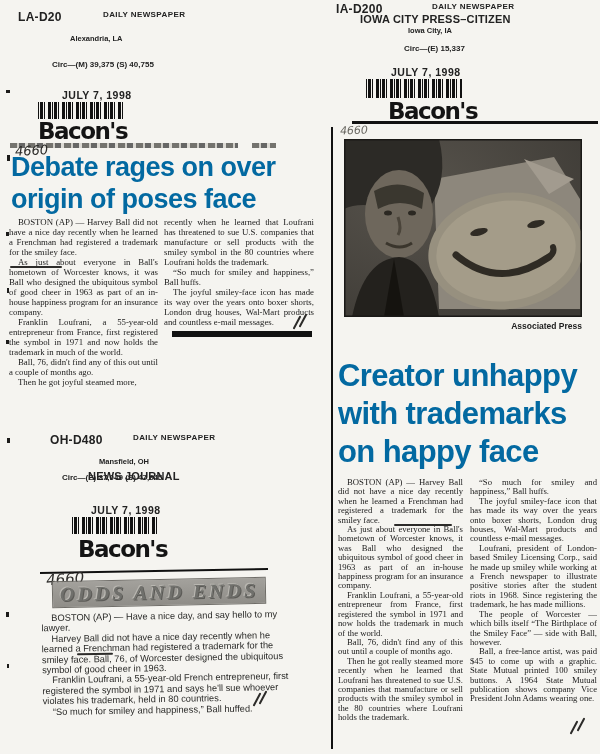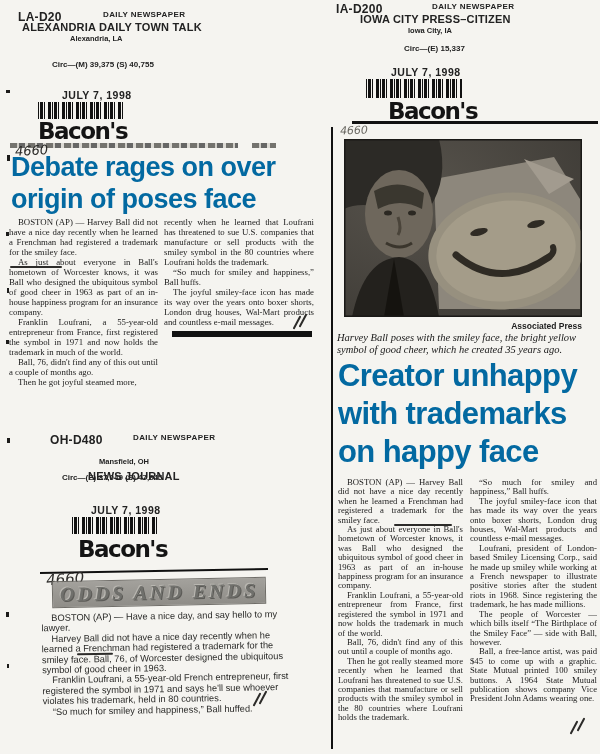--- a/index.html
+++ b/index.html
@@ -51,21 +51,20 @@
   <div class="abs artifact" style="left:7px;top:155px;width:3px;height:6px;"></div>
   <div class="abs artifact" style="left:6px;top:232px;width:3px;height:4px;"></div>
   <div class="abs artifact" style="left:7px;top:288px;width:2px;height:5px;"></div>
   <div class="abs artifact" style="left:6px;top:340px;width:3px;height:4px;"></div>
   <div class="abs artifact" style="left:7px;top:438px;width:3px;height:5px;"></div>
   <div class="abs artifact" style="left:6px;top:612px;width:3px;height:5px;"></div>
   <div class="abs artifact" style="left:7px;top:664px;width:2px;height:4px;"></div>
 
   <div class="abs tag code" style="left:18px;top:10px;">LA-D20</div>
   <div class="abs tag medium" style="left:103px;top:10px;">DAILY NEWSPAPER</div>
-  <div class="abs tag paper" style="left:22px;top:21px;">ALEXANDRIA DAILY TOWN TALK</div>
   <div class="abs tag city" style="left:70px;top:34px;">Alexandria, LA</div>
   <div class="abs tag circ" style="left:44px;top:60px;margin-left:8px;">Circ—(M)   39,375 (S)   40,755</div>
   <div class="abs tag date" style="left:62px;top:89px;">JULY 7, 1998</div>
   <div class="abs barcode" style="left:38px;top:102px;width:86px;height:17px;"></div>
   <div class="abs bacons" style="left:38px;top:118px;">Bacon's</div>
   <div class="abs smudge" style="left:10px;top:143px;width:228px;"></div>
   <div class="abs smudge" style="left:252px;top:143px;width:24px;"></div>
   <div class="abs hand" style="left:15px;top:143px;font-size:13px;transform:rotate(-3deg);">4660</div>
 
   <div class="abs headline hl-left" style="left:11px;top:154px;">Debate rages on over</div>
@@ -162,21 +161,20 @@
       <path d="M54 78 q4 12 0 18" stroke="#4a443a" stroke-width="3" fill="none"></path>
       <path d="M42 104 q14 8 26 0" stroke="#3a352c" stroke-width="3" fill="none"></path>
       <path d="M8 178 Q20 120 55 118 Q85 120 95 178 Z" fill="#23211d"></path>
       <path d="M50 120 L60 178 L40 178 Z" fill="#15130f"></path>
       <rect x="0" y="0" width="238" height="178" fill="#000" opacity="0" filter="url(#grain)"></rect>
       <rect x="0" y="0" width="238" height="178" fill="none" stroke="#1a1917" stroke-width="3"></rect>
     </svg>
   </div>
 
   <div class="abs credit" style="left:460px;top:321px;width:122px;text-align:right;">Associated Press</div>
-  <div class="abs caption" style="left:337px;top:332px;width:260px;">Harvey Ball poses with the smiley face, the bright yellow symbol of good cheer, which he created 35 years ago.</div>
 
   <div class="abs headline hl-right" style="left:338px;top:360px;">Creator unhappy</div>
   <div class="abs headline hl-right" style="left:338px;top:398px;">with trademarks</div>
   <div class="abs headline hl-right" style="left:338px;top:436px;">on happy face</div>
 
   <div class="abs col c3" style="left:338px;top:478px;width:125px;">
     <p>BOSTON (AP) — Harvey Ball did not have a nice day recently when he learned a Frenchman had registered a trademark for the smiley face.</p>
     <p>As just about everyone in Ball's hometown of Worcester knows, it was Ball who designed the ubiquitous symbol of good cheer in 1963 as part of an in-house happiness program for an insurance company.</p>
     <p>Franklin Loufrani, a 55-year-old entrepreneur from France, first registered the symbol in 1971 and now holds the trademark in much of the world.</p>
     <p>Ball, 76, didn't find any of this out until a couple of months ago.</p>

